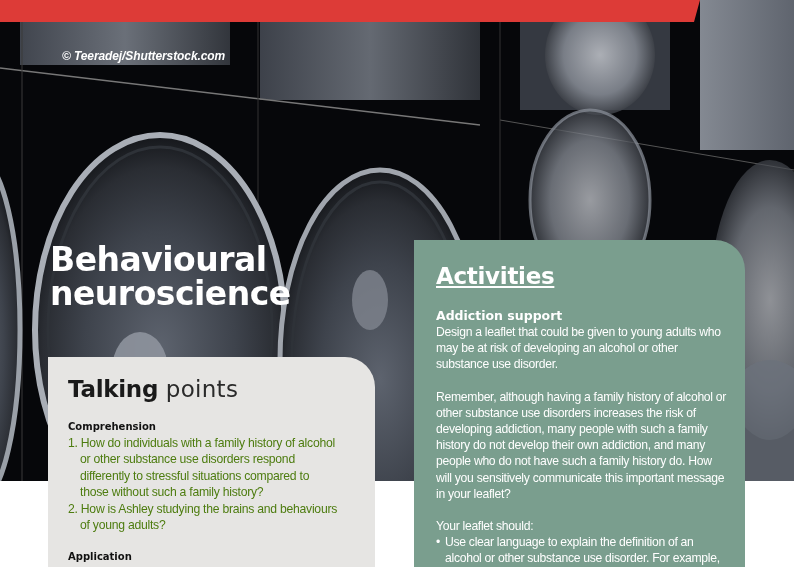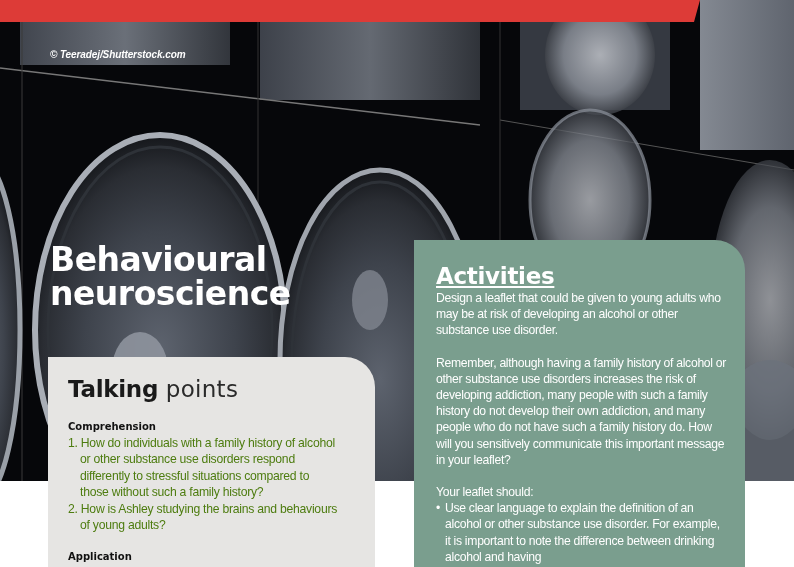--- a/index.html
+++ b/index.html
@@ -7,23 +7,23 @@
     body { position: relative; font-family: "Liberation Sans", sans-serif; }
 
     
     .photo {
       position: absolute; left: 0; top: 0; width: 794px; height: 481px;
       background: #06070a; overflow: hidden;
     }
     .photo svg { position: absolute; left: 0; top: 0; }
 
     .credit {
-      position: absolute; left: 50px; top: 49px;
+      position: absolute; left: 62px; top: 49px;
       font-family: "Liberation Sans", sans-serif; font-style: italic; font-weight: bold;
-      font-size: 10px; color: #ffffff; letter-spacing: -0.1px;
+      font-size: 12px; color: #ffffff; letter-spacing: -0.1px;
     }
 
     
     .banner {
       position: absolute; left: 0; top: 0; width: 700px; height: 22px;
       background: #dd3b37;
       clip-path: polygon(0 0, 700px 0, 694px 22px, 0 22px);
     }
 
     
@@ -157,19 +157,20 @@
   <div class="section-head">Comprehension</div>
   <ol>
     <li>1. How do individuals with a family history of alcohol or other substance use disorders respond differently to stressful situations compared to those without such a family history?</li>
     <li>2. How is Ashley studying the brains and behaviours of young adults?</li>
   </ol>
   <div class="section-head application-head">Application</div>
 </div>
 
 <div class="activities">
   <h2>Activities</h2>
+  <div class="section-head">Addiction support</div>
   <p>Design a leaflet that could be given to young adults who may be at risk of developing an alcohol or other substance use disorder.</p>
   <p class="gap">Remember, although having a family history of alcohol or other substance use disorders increases the risk of developing addiction, many people with such a family history do not develop their own addiction, and many people who do not have such a family history do. How will you sensitively communicate this important message in your leaflet?</p>
   <p class="gap">Your leaflet should:</p>
   <ul>
     <li><span class="bullet">•</span><span>Use clear language to explain the definition of an alcohol or other substance use disorder. For example, it is important to note the difference between drinking alcohol and having</span></li>
   </ul>
 </div>
 
 </body></html>

